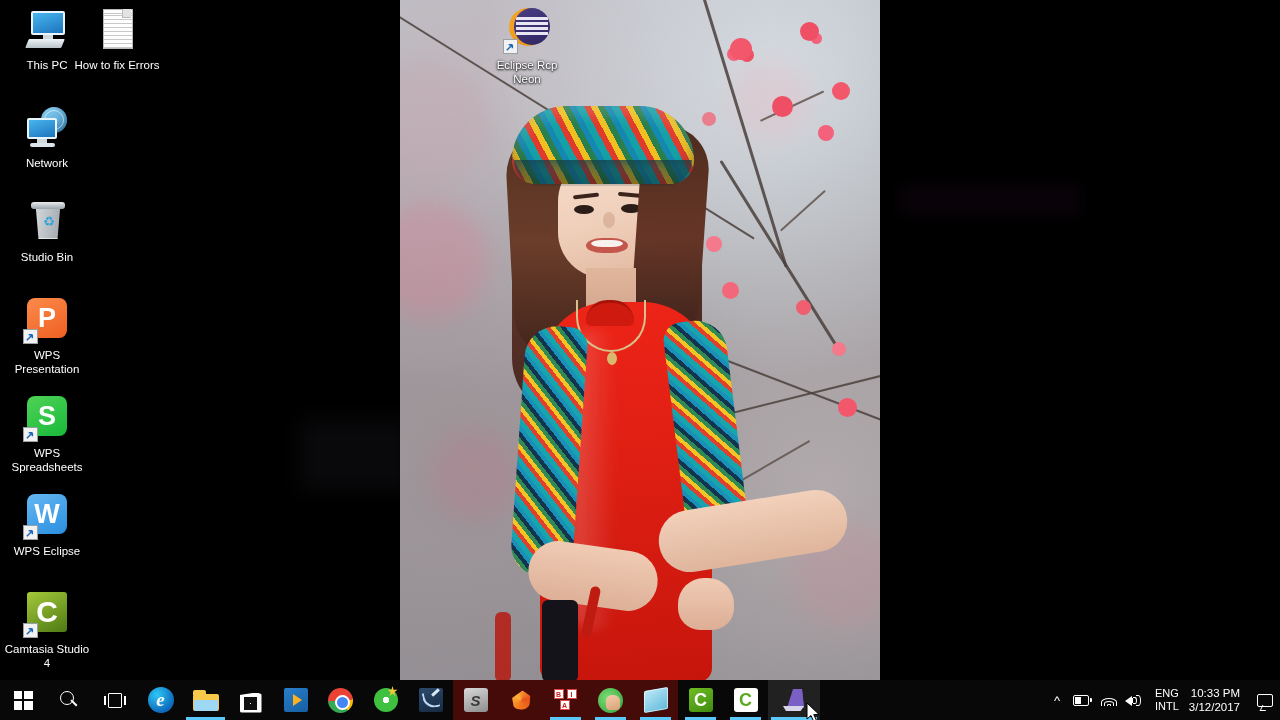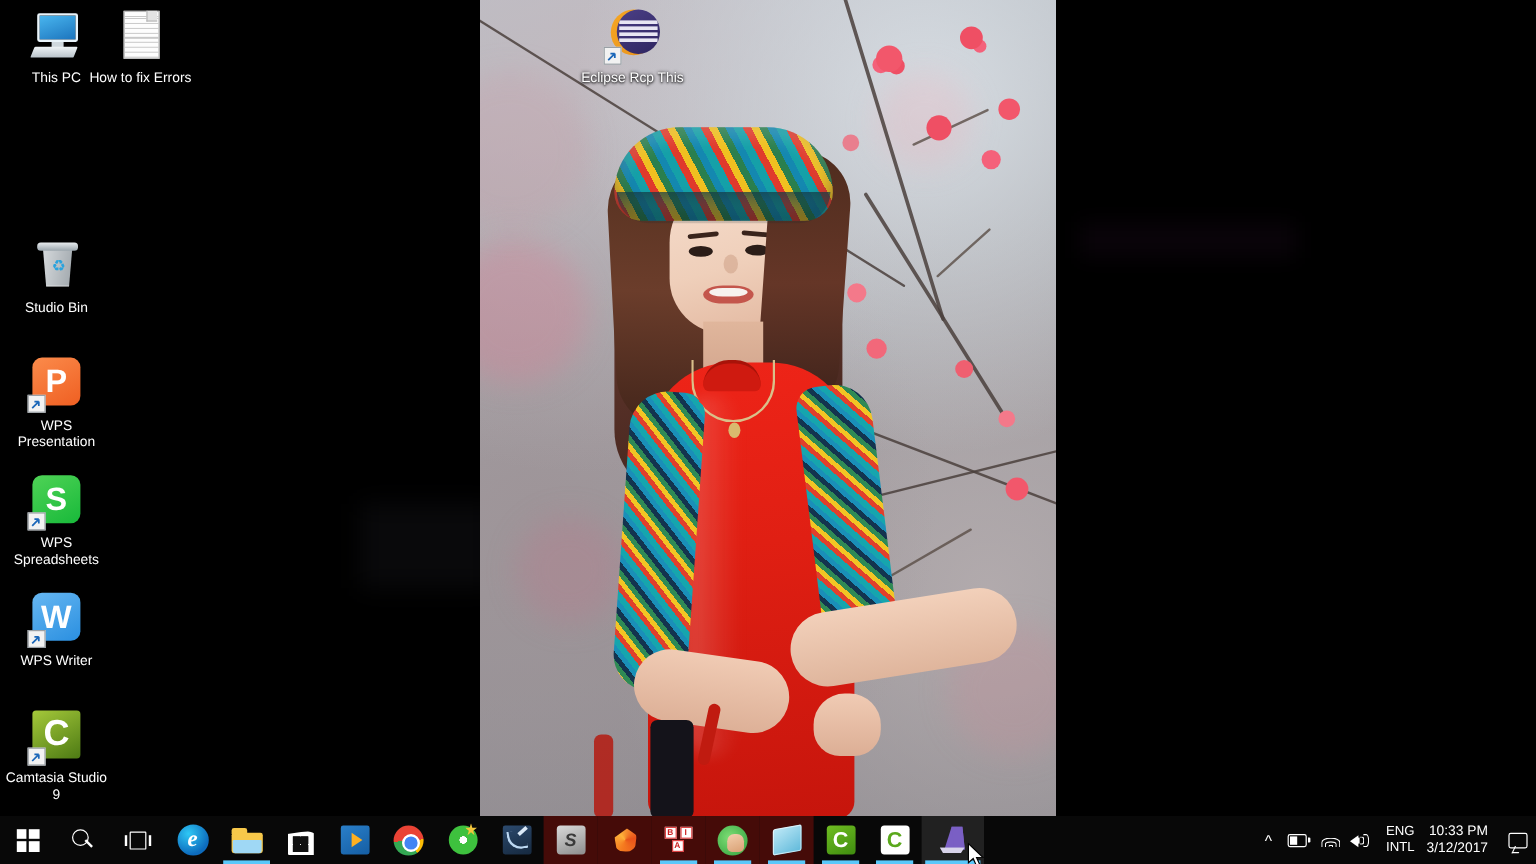--- a/index.html
+++ b/index.html
@@ -519,20 +519,29 @@
 
   <div class="dicon" style="left:4px;top:6px;">
     <div class="glyph ico-pc">
       <div class="mon"></div>
         <div class="stand"></div>
         <div class="kb"></div>
     </div>
     <div class="label">This PC</div>
   </div>
 
+  <div class="dicon" style="left:4px;top:104px;">
+    <div class="glyph ico-net">
+      <div class="globe"></div>
+        <div class="mon2"></div>
+        <div class="stand2"></div>
+        <div class="base2"></div>
+    </div>
+    <div class="label">Network</div>
+  </div>
 
   <div class="dicon" style="left:4px;top:198px;">
     <div class="glyph ico-bin">
       <div class="can"></div>
         <div class="lid"></div>
         <div class="tri">♻</div>
     </div>
     <div class="label">Studio Bin</div>
   </div>
 
@@ -562,52 +571,52 @@
 
   <div class="dicon" style="left:4px;top:492px;">
     <div class="glyph">
       <div class="ico-sq blue">W</div>
       <div class="shortcut">
         <svg viewBox="0 0 12 12">
             <path d="M2 10 L8 4 M8 4 H4 M8 4 V8" stroke="#1a66b8" stroke-width="1.6" fill="none"></path>
           </svg>
       </div>
     </div>
-    <div class="label">WPS Writer</div>
+    <div class="label">WPS Eclipse</div>
   </div>
 
   <div class="dicon" style="left:4px;top:590px;">
     <div class="glyph">
       <div class="ico-sq camt">C</div>
       <div class="shortcut">
         <svg viewBox="0 0 12 12">
             <path d="M2 10 L8 4 M8 4 H4 M8 4 V8" stroke="#1a66b8" stroke-width="1.6" fill="none"></path>
           </svg>
       </div>
     </div>
-    <div class="label">Camtasia Studio 9</div>
+    <div class="label">Camtasia Studio 4</div>
   </div>
 
 
   <div class="dicon" style="left:484px;top:6px;">
     <div class="glyph ico-ecl">
       <div class="sun"></div>
       <div class="moon">
         <i style="top:9px"></i>
           <i style="top:14px"></i>
           <i style="top:19px"></i>
           <i style="top:24px"></i>
       </div>
       <div class="shortcut">
         <svg viewBox="0 0 12 12">
             <path d="M2 10 L8 4 M8 4 H4 M8 4 V8" stroke="#1a66b8" stroke-width="1.6" fill="none"></path>
           </svg>
       </div>
     </div>
-    <div class="label">Eclipse Rcp This</div>
+    <div class="label">Eclipse Rcp Neon</div>
   </div>
 </div>
 
 <div id="taskbar">
 
   <div class="tb-btn start">
     <div class="winlogo">
       <span></span>
         <span></span>
         <span></span>

